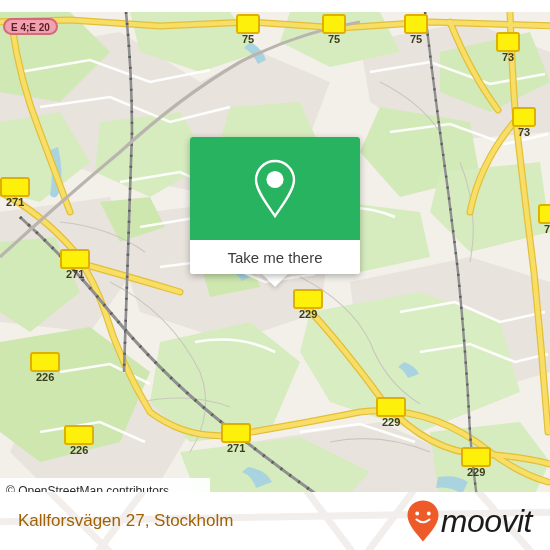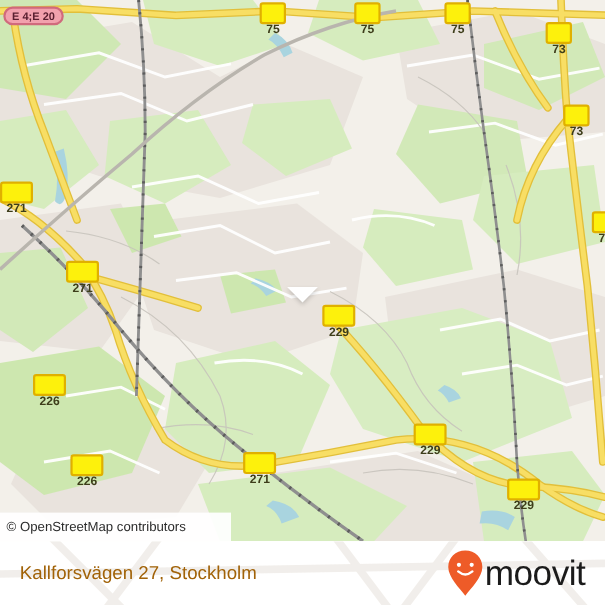--- a/index.html
+++ b/index.html
@@ -12,21 +12,21 @@
     width: 550px;
     height: 550px;
     overflow: hidden;
     font-family: "Liberation Sans", sans-serif;
     background: #ffffff;
   }
 
   
   #map {
     position: absolute;
-    left: 0; top: 0;
+    left: 0; top: 12px;
     width: 550px; height: 492px;
     overflow: hidden;
     background: #f2efe9;
   }
   .map-svg { position:absolute; left:0; top:0; }
 
   
   .shield {
     position: absolute;
     box-sizing: border-box;
@@ -140,20 +140,21 @@
     padding-left: 18px;
     font-family: "Liberation Sans", sans-serif;
     z-index: 2;
   }
   #footer-logo {
     position: relative;
     display: flex;
     align-items: center;
     padding-right: 18px;
     z-index: 2;
+    font-style: italic;
   }
   #logo-word {
     font-size: 32px;
     color: #1b1b1b;
     font-family: "Liberation Sans", sans-serif;
     letter-spacing: -0.5px;
     margin-left: 1px;
     font-weight: normal;
   }
 </style>
@@ -287,20 +288,31 @@
         <div class="shield" style="left: 376px; top: 385px;">229</div>
         <div class="shield" style="left: 461px; top: 435px;">229</div>
       </div>
 
     <div id="attribution-bar">
       <span id="attribution-text">© OpenStreetMap contributors</span>
     </div>
 
     <div id="popup-tail"></div>
 
+    <div id="popup-card">
+      <div id="popup-green">
+        <svg width="48" height="62" viewBox="0 0 48 62">
+          <path d="M24 3 C13.5 3 5 11.5 5 22 C5 33 18 49 24 58 C30 49 43 33 43 22 C43 11.5 34.5 3 24 3 Z" fill="none" stroke="#ffffff" stroke-width="2.4"></path>
+          <circle cx="24" cy="21.5" r="8.6" fill="#ffffff"></circle>
+        </svg>
+      </div>
+      <div id="popup-label-wrap">
+        <span id="popup-label">Take me there</span>
+      </div>
+    </div>
   </div>
 
   <div id="footer">
     <svg id="footer-bg" width="550" height="58" viewBox="0 0 550 58">
       <rect x="0" y="0" width="550" height="58" fill="#ffffff"></rect>
       <g stroke="#f1eeea" stroke-width="7" fill="none" opacity="0.95">
         <path d="M40,-10 L120,70"></path>
         <path d="M150,-10 L90,70"></path>
         <path d="M300,-10 L360,70"></path>
         <path d="M420,-10 L360,70"></path>

